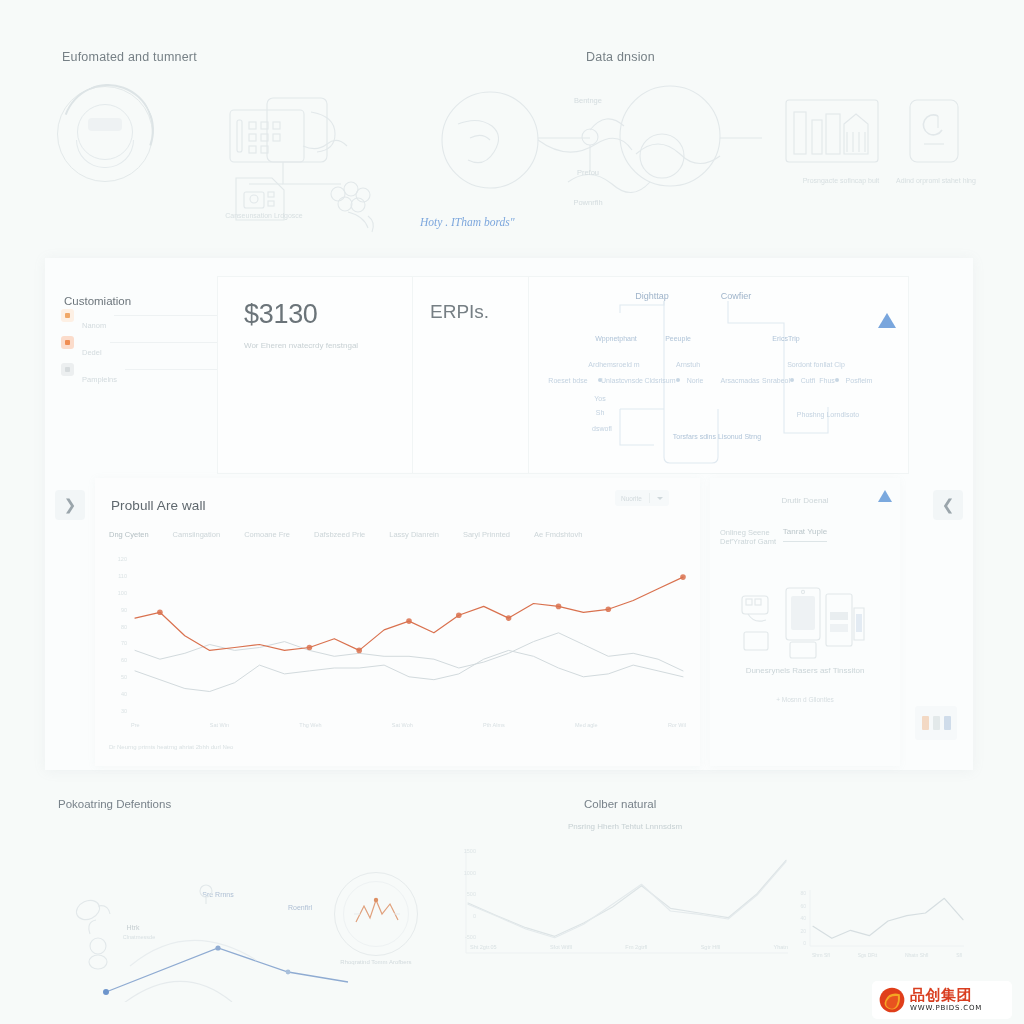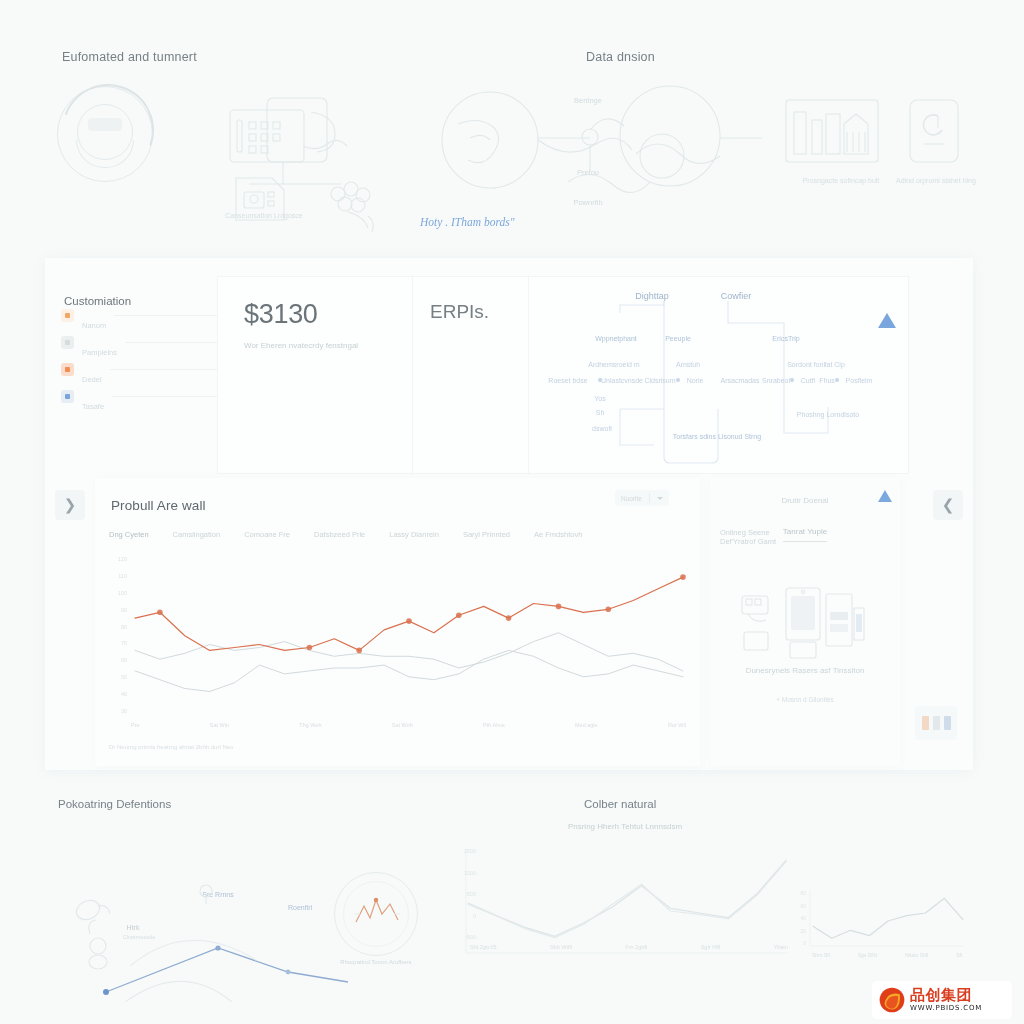--- a/index.html
+++ b/index.html
@@ -421,38 +421,31 @@
 
     <div class="side-list">
       <div class="side-row">
         <span class="side-ico i0">
             <i></i>
           </span>
         <span class="side-txt">Nanom</span>
         <span class="side-rule"></span>
       </div>
       <div class="side-row">
-        <span class="side-ico i2">
-            <i></i>
-          </span>
-        <span class="side-txt">Pamplelns</span>
-        <span class="side-rule"></span>
-      </div>
-      <div class="side-row">
         <span class="side-ico i1">
             <i></i>
           </span>
         <span class="side-txt">Dedel</span>
         <span class="side-rule"></span>
       </div>
       <div class="side-row">
-        <span class="side-ico i3">
+        <span class="side-ico i2">
             <i></i>
           </span>
-        <span class="side-txt">Tasafe</span>
+        <span class="side-txt">Pamplelns</span>
         <span class="side-rule"></span>
       </div>
     </div>
 
     <div class="inner-panel">
       <div class="panel-divider" id="pd-1"></div>
       <div class="panel-divider" id="pd-2"></div>
 
       <div class="kpi-big">$3130</div>
       <div class="kpi-sub">Wor Eheren nvatecrdy fenstngal</div>

